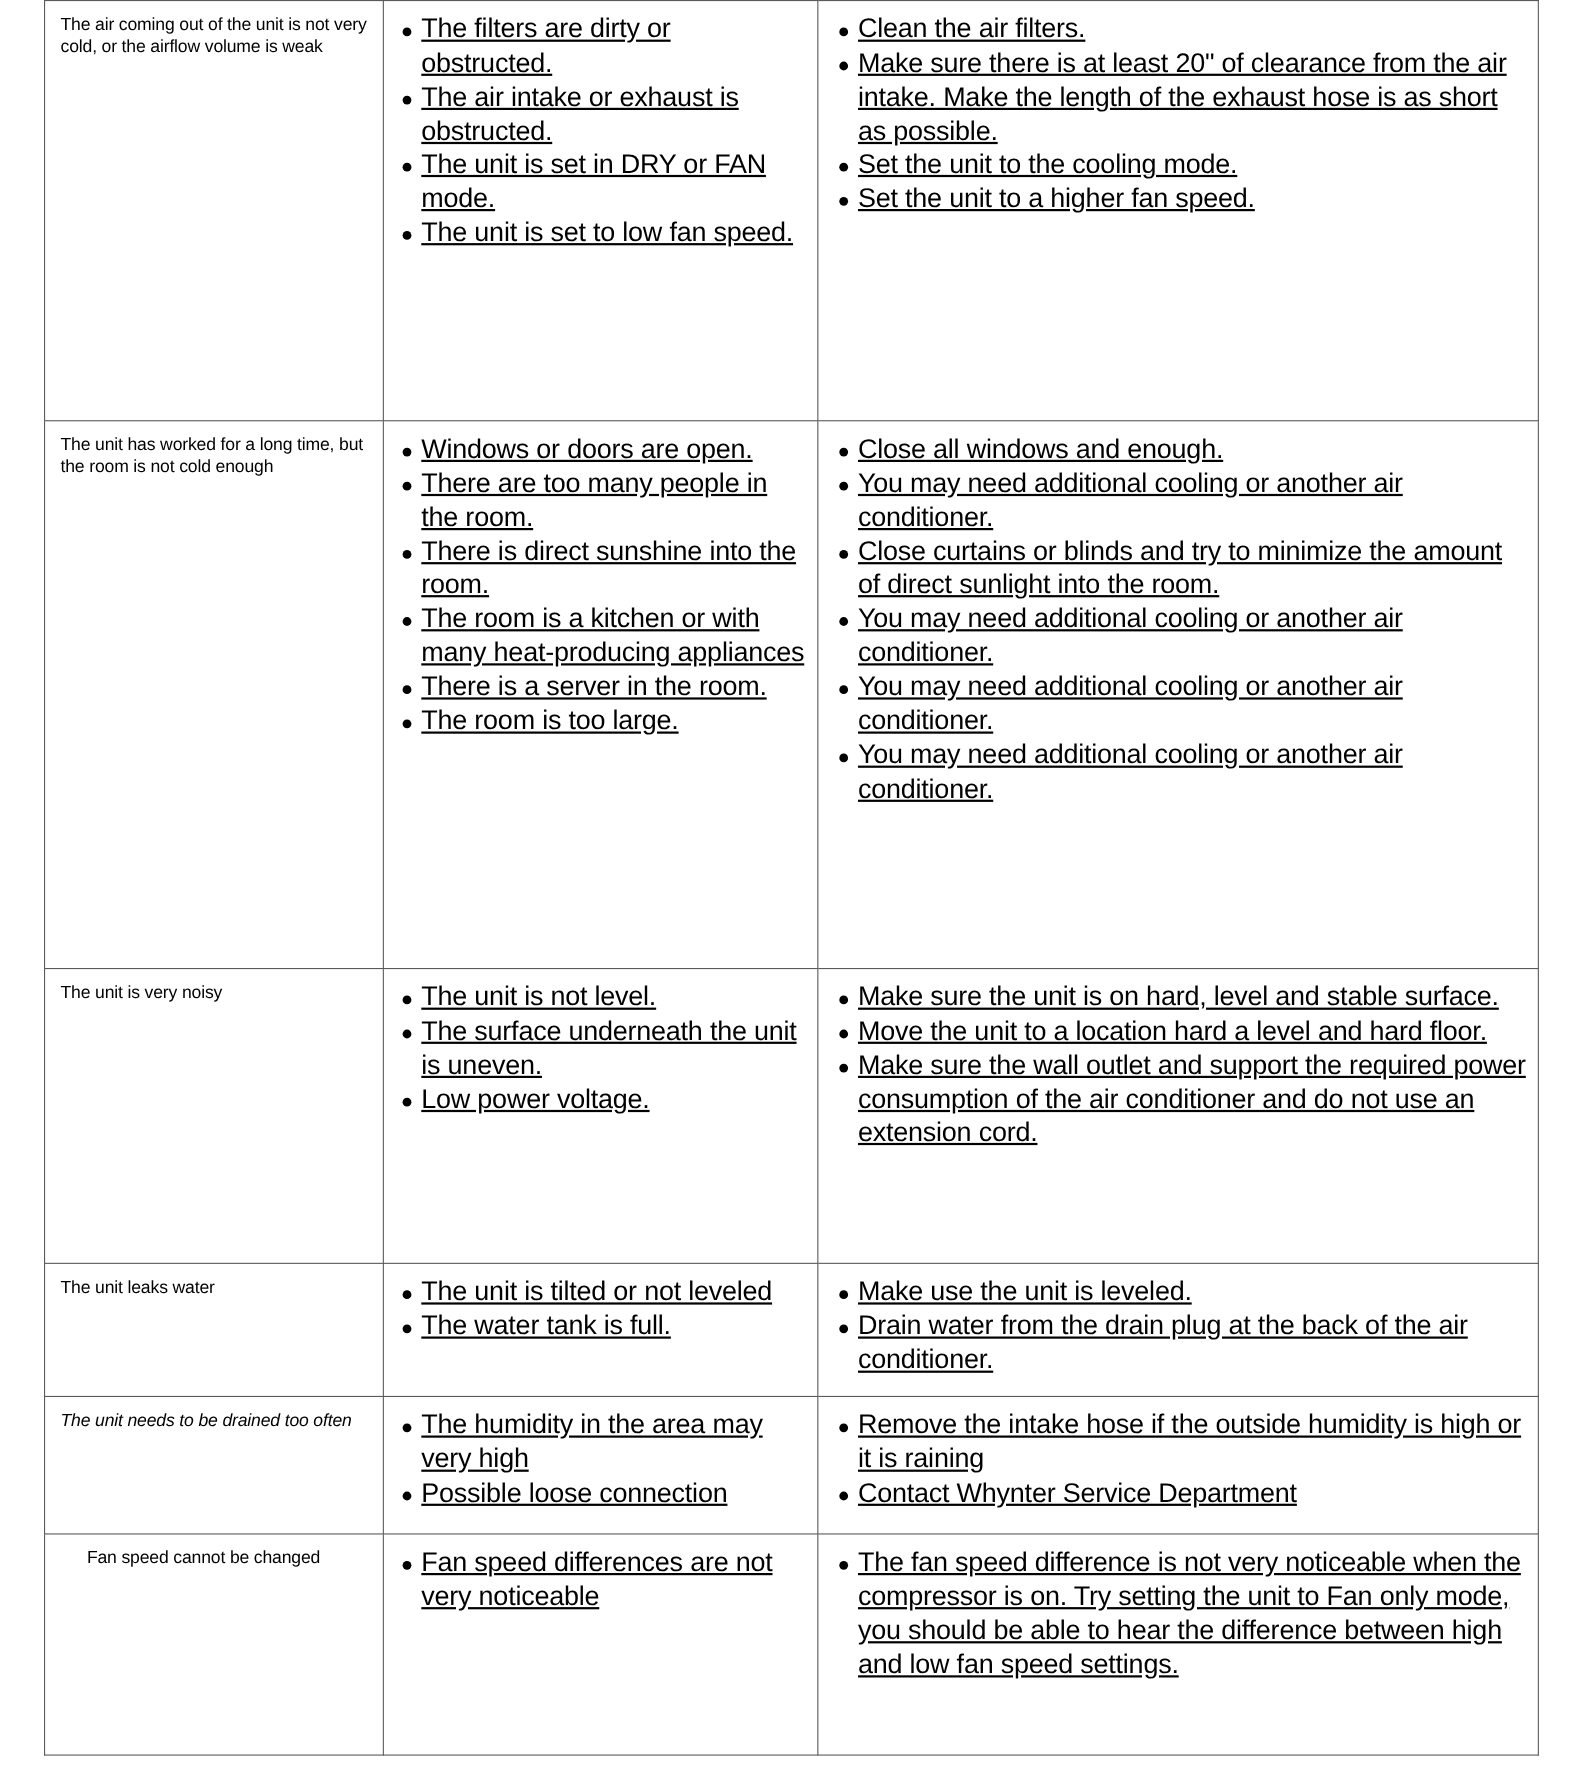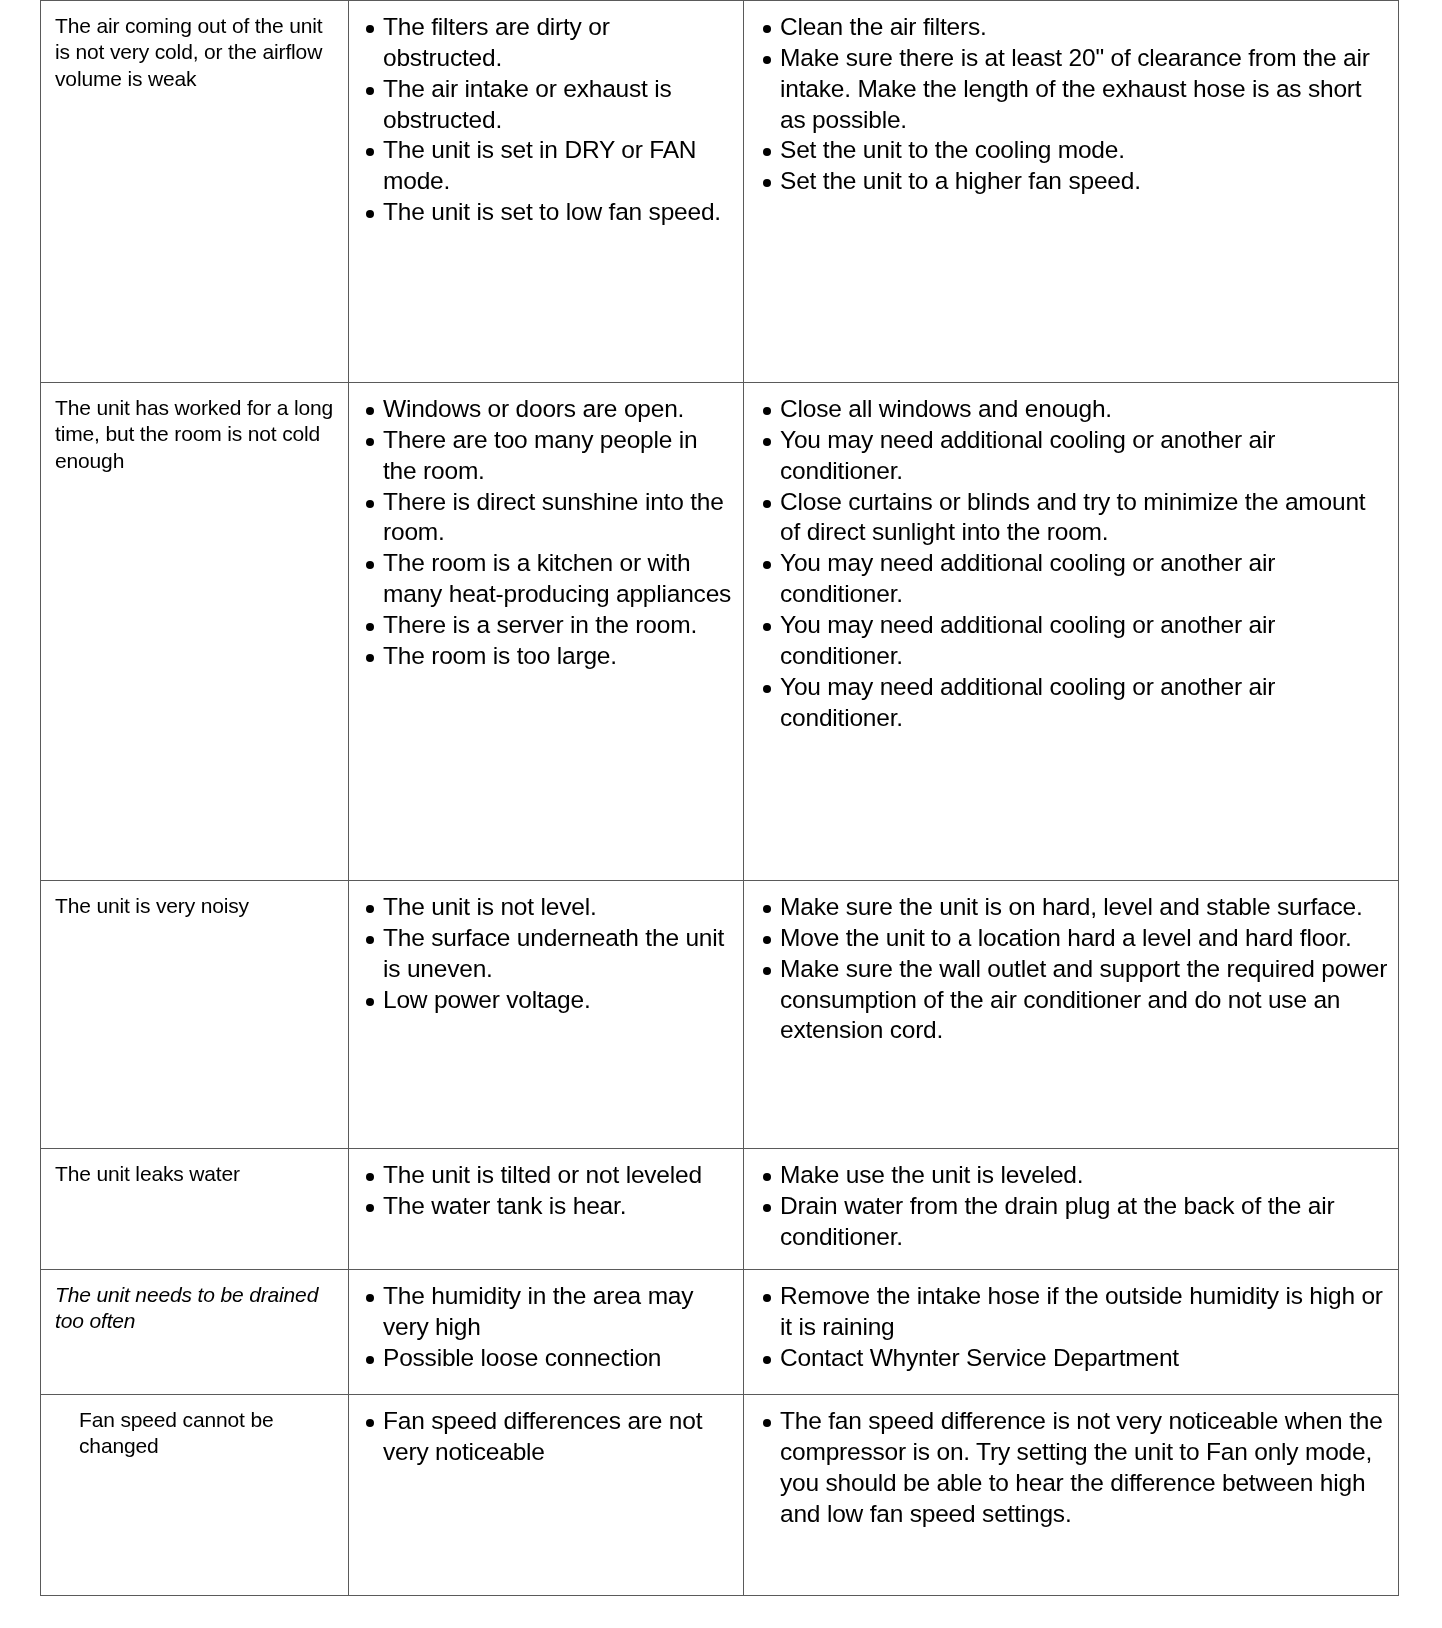--- a/index.html
+++ b/index.html
@@ -37,39 +37,40 @@
     padding: 0;
     background: #ffffff;
   }
 
   col.c-problem { width: 308px; }
   col.c-cause   { width: 395px; }
   col.c-sol     { width: 655px; }
 
   
   .problem {
-    font-size: 21px;
+    font-size: 16px;
     line-height: 1.26;
     padding: 12px 10px 8px 14px;
     letter-spacing: -0.15px;
   }
 
   
   ul.bul {
     list-style: none;
     margin: 0;
     padding: 0;
   }
   ul.bul > li {
     position: relative;
     padding-left: 30px;
     font-size: 24.5px;
     line-height: 1.26;
     letter-spacing: -0.2px;
     margin: 0 0 0 0;
+    text-decoration: underline;
   }
   ul.bul > li::before {
     content: "";
     position: absolute;
     left: 13px;
     top: 13px;
     width: 8px;
     height: 8px;
     border-radius: 50%;
     background: #000;
@@ -172,21 +173,21 @@
           </td>
         </tr>
         <tr>
           <td style="height: 120px;">
             <div class="problem">The unit leaks water</div>
           </td>
           <td>
             <div class="cellpad">
               <ul class="bul">
                 <li class="bul-item gap-0">The unit is tilted or not leveled</li>
-                <li class="bul-item gap-0">The water tank is hear.</li>
+                <li class="bul-item gap-0">The water tank is full.</li>
               </ul>
             </div>
           </td>
           <td>
             <div class="cellpad-sol">
               <ul class="bul">
                 <li class="bul-item gap-0">Make use the unit is leveled.</li>
                 <li class="bul-item gap-s">Drain water from the drain plug at the back of the air conditioner.</li>
               </ul>
             </div>

